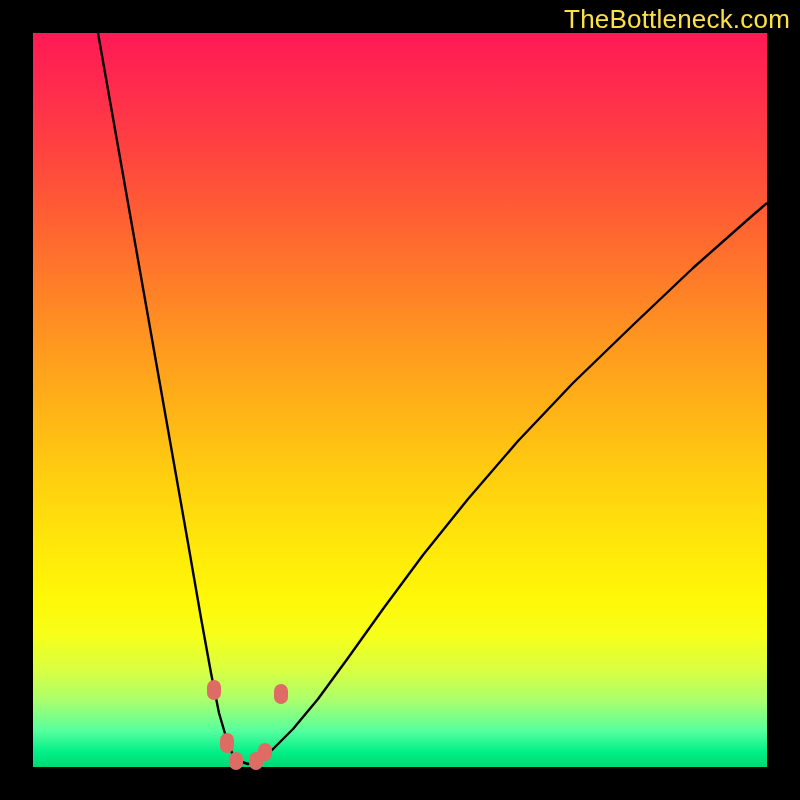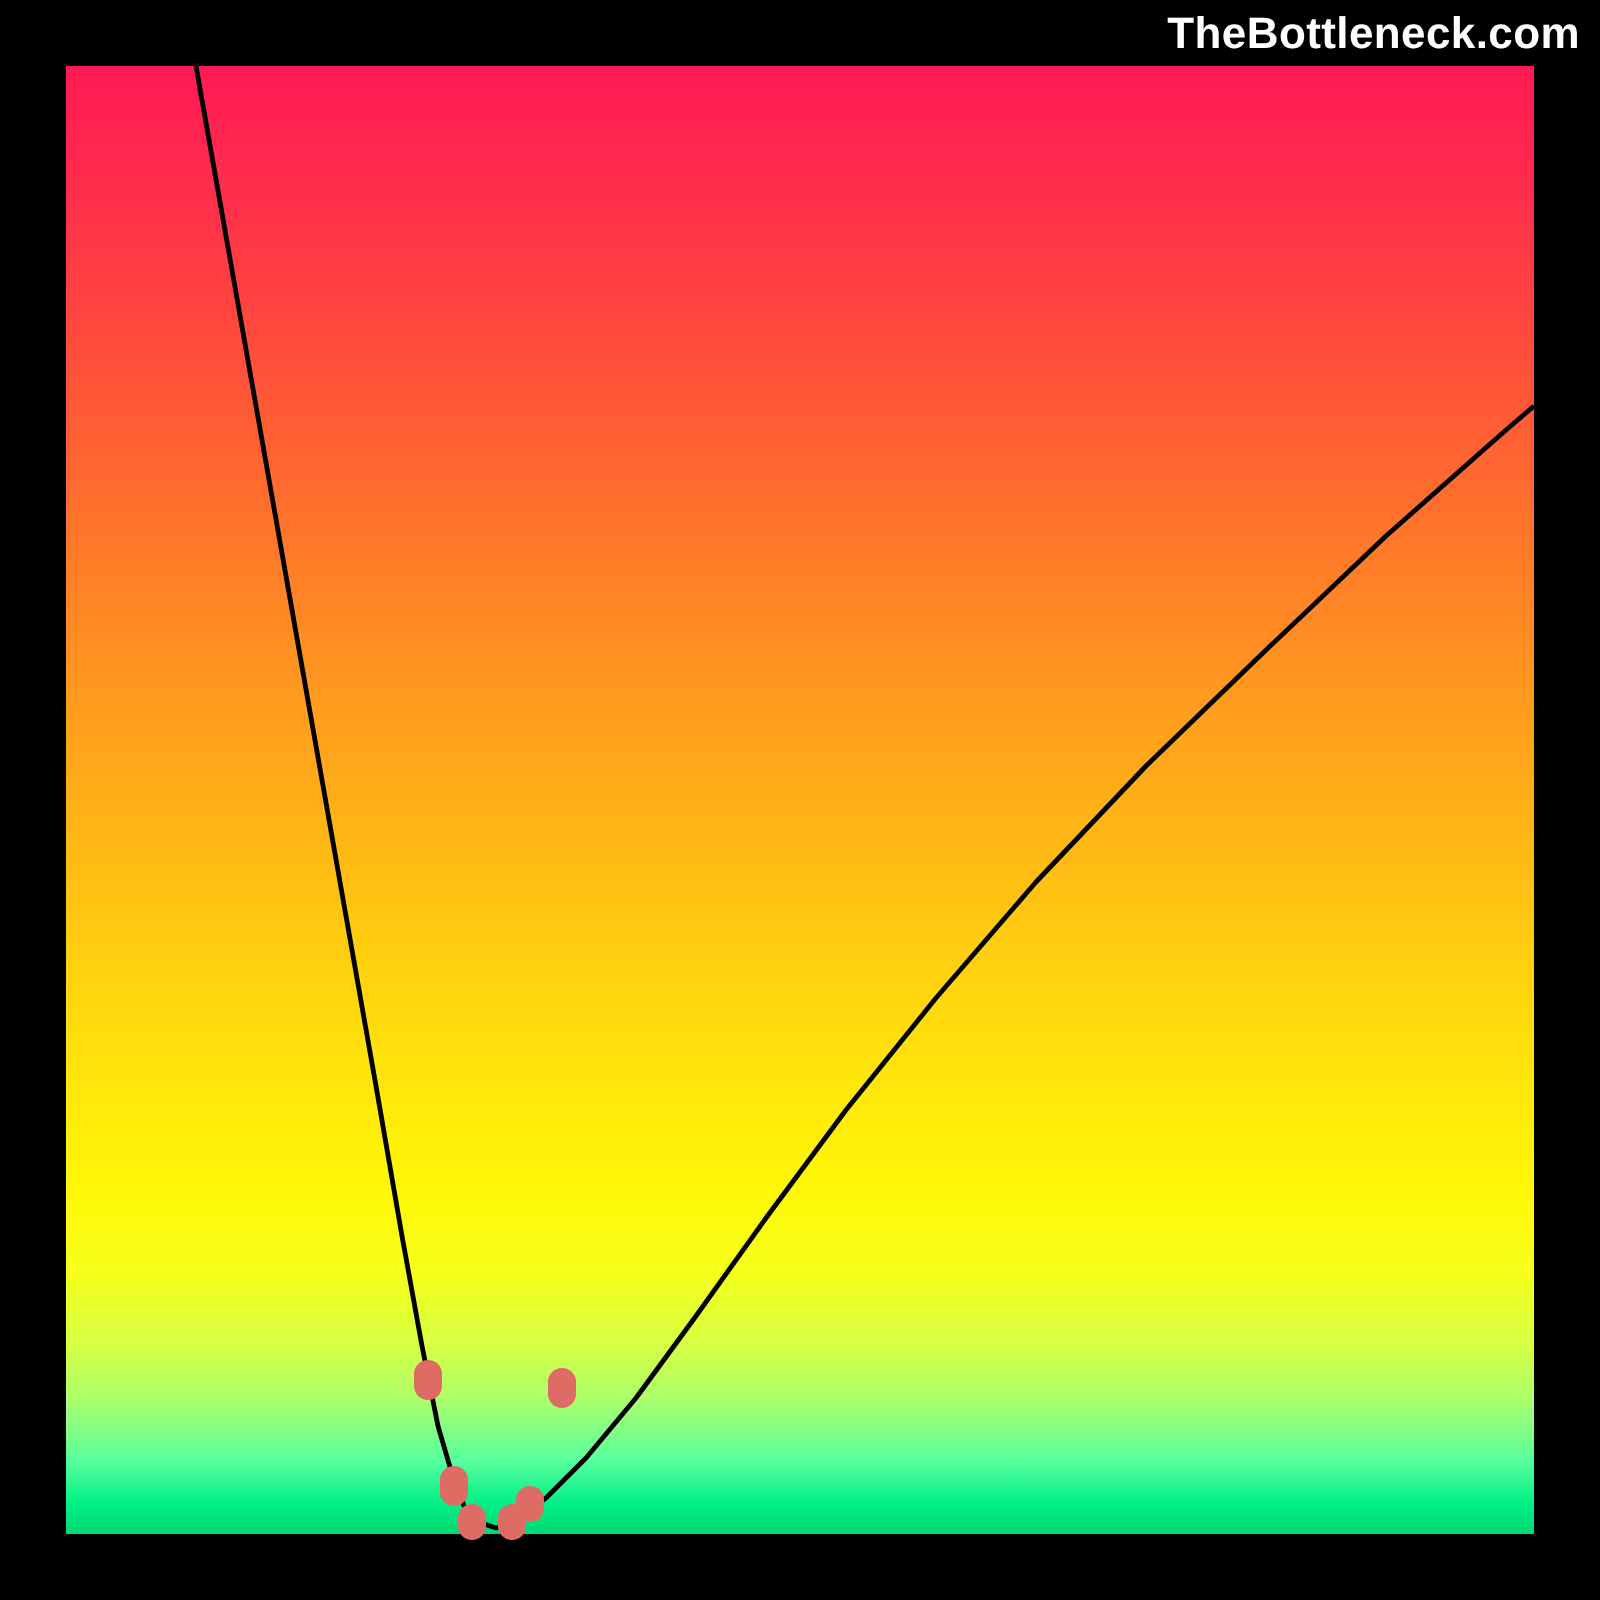--- a/index.html
+++ b/index.html
@@ -15,21 +15,21 @@
     #ffb516 52%,
     #ffd00f 61%,
     #ffe80a 70%,
     #fff808 77%,
     #f7ff1a 82%,
     #d7ff43 87%,
     #a9ff6e 91%,
     #58ff9e 95%,
     #00ef87 98%,
     #00d873 100%)}
-.wm{position:absolute;right:10px;top:4px;color:#ffffff;font-size:22px;font-weight:700;letter-spacing:.2px}
+.wm{position:absolute;right:10px;top:4px;color:#fde047;font-size:26px;font-weight:400;letter-spacing:.2px}
 svg.curve{position:absolute;left:33px;top:33px;width:734px;height:734px;overflow:visible}
 .pt{fill:#de6b64}
 </style>
 </head>
 <body>
 
 <div class="stage">
   <div class="plot"></div>
 
   <svg class="curve" viewBox="0 0 734 734" preserveAspectRatio="none">

